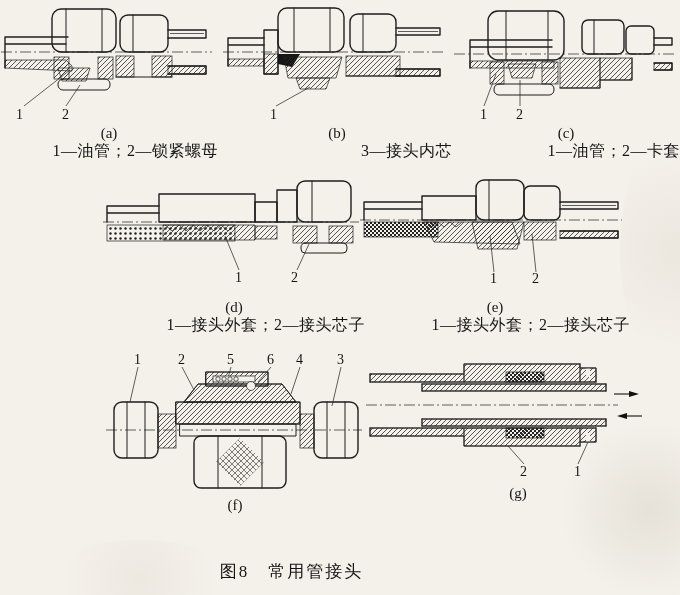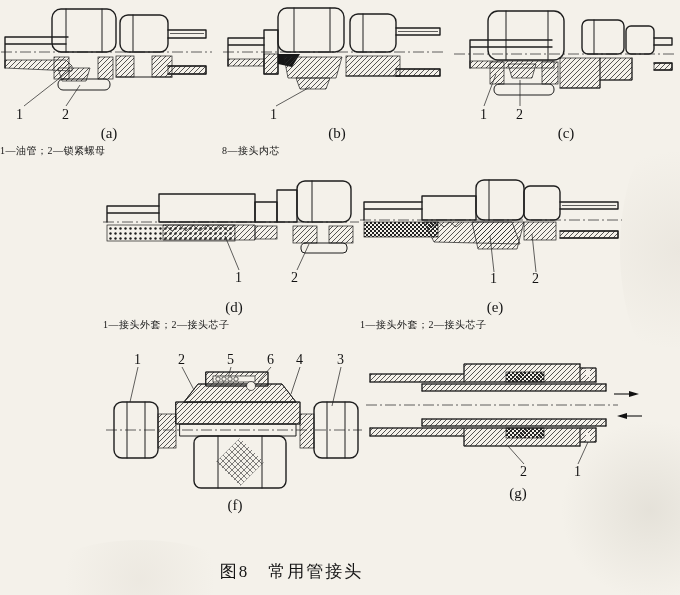--- a/index.html
+++ b/index.html
@@ -11,21 +11,21 @@
   .ghost { position:absolute; border-radius:50%; pointer-events:none; }
   .g1 { left:560px; top:420px; width:180px; height:180px;
         background:radial-gradient(circle, rgba(160,155,140,0.18) 0%, rgba(160,155,140,0.0) 70%); }
   .g2 { left:620px; top:120px; width:120px; height:260px;
         background:radial-gradient(circle, rgba(170,160,145,0.12) 0%, rgba(170,160,145,0.0) 70%); }
   .g3 { left:40px; top:540px; width:200px; height:80px;
         background:radial-gradient(circle, rgba(170,160,145,0.10) 0%, rgba(170,160,145,0.0) 70%); }
   .fig { position:absolute; }
   .fig svg { display:block; margin:0 auto; }
   .cap { text-align:center; font-size:15px; line-height:18px; color:#151515; }
-  .leg { text-align:left; font-size:10px; line-height:17px; color:#151515; letter-spacing:0.5px; white-space:nowrap; }
+  .leg { text-align:right; font-size:16px; line-height:17px; color:#151515; letter-spacing:0.5px; white-space:nowrap;padding-left:16px; }
   .title { position:absolute; left:0; top:560px; width:583px; text-align:center;
            font-size:17px; letter-spacing:2px; color:#151515; }
   
   .ln { fill:none; stroke:#1e1e1e; stroke-width:1.4; stroke-linejoin:round; stroke-linecap:round; }
   .md { stroke-width:1; }
   .tn { fill:none; stroke:#1e1e1e; stroke-width:0.7; }
   .tnf { stroke:#1e1e1e; stroke-width:0.7; }
   .cl { fill:none; stroke:#3a3a3a; stroke-width:0.8; stroke-dasharray:11 3 2 3; }
   .pn { font-family:"Liberation Serif", serif; font-size:14px; fill:#111; }
 </style>
@@ -102,21 +102,21 @@
       <rect fill="url(#h1)" class="tnf" x="124" y="54" width="54" height="20"></rect>
       <path class="ln md" d="M124,74 H178"></path>
       <path class="ln" d="M174,26 H218 M218,26 V33 M174,33 H218"></path>
       <path class="tn" d="M176,29.5 H216"></path>
       <rect fill="url(#h1)" class="tnf" x="174" y="67" width="44" height="7"></rect>
       <path class="ln" d="M174,67 H218 V74 H174"></path>
       <path class="tn" d="M88,85 L54,104"></path>
       <text class="pn" x="48" y="117">1</text>
     </svg>
     <div class="cap">(b)</div>
-    <div class="leg">8—接头内芯</div>
+    <div class="leg">3—接头内芯</div>
   </div>
 
   <div class="fig" style="left:452px; top:2px; width:228px;">
     <svg width="228" height="122" viewBox="0 0 228 122">
       <line class="cl" x1="2" y1="52" x2="222" y2="52"></line>
       <path class="ln" d="M18,38 H100 M18,45 H100 M18,38 V66"></path>
       <rect fill="url(#h1)" class="tnf" x="18" y="59" width="84" height="7"></rect>
       <rect class="ln" x="36" y="9" width="76" height="49" rx="10"></rect>
       <path class="ln md" d="M54,9 V58 M96,9 V58"></path>
       <rect fill="url(#h1)" class="tnf" x="38" y="60" width="14" height="22"></rect>
@@ -131,20 +131,21 @@
       <rect class="ln" x="174" y="24" width="28" height="28" rx="5"></rect>
       <path class="ln" d="M202,36 H220 M220,36 V43 M202,43 H220"></path>
       <rect fill="url(#h1)" class="tnf" x="202" y="61" width="18" height="7"></rect>
       <path class="ln" d="M202,61 H220 V68 H202"></path>
       <path class="tn" d="M44,72 L32,104"></path>
       <path class="tn" d="M68,78 L68,104"></path>
       <text class="pn" x="28" y="117">1</text>
       <text class="pn" x="64" y="117">2</text>
     </svg>
     <div class="cap">(c)</div>
+    <div class="leg">1—油管；2—卡套</div>
   </div>
 
   <div class="fig" style="left:103px; top:176px; width:262px;">
     <svg width="262" height="116" viewBox="0 0 262 116">
       <line class="cl" x1="0" y1="46" x2="256" y2="46"></line>
       <path class="ln" d="M4,30 H56 M4,37 H56 M4,30 V46"></path>
       <rect fill="url(#dots)" class="tnf" x="4" y="49" width="128" height="16"></rect>
       <rect class="ln" x="56" y="18" width="96" height="28"></rect>
       <polygon fill="url(#h1)" class="tnf" points="60,49 152,49 152,64 60,64"></polygon>
       <path class="tn" d="M62,49 l7,6 l7,-6 l7,6 l7,-6 l7,6 l7,-6 l7,6 l7,-6 l7,6 l7,-6"></path>

